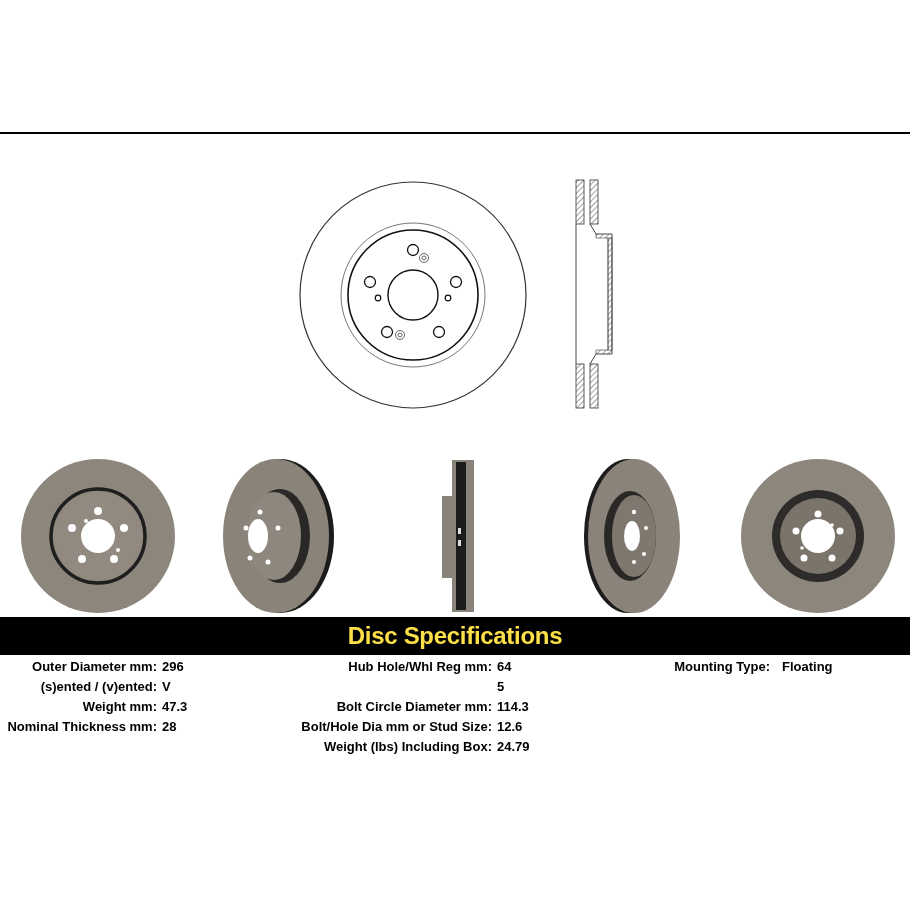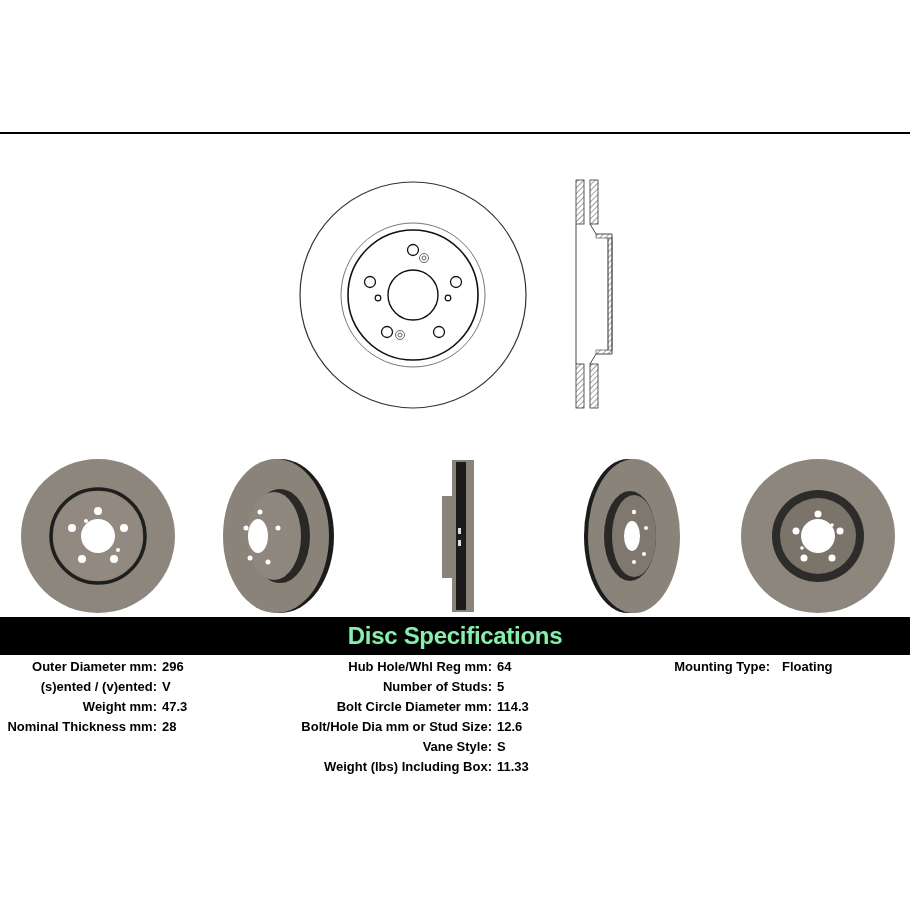--- a/index.html
+++ b/index.html
@@ -3,21 +3,21 @@
 <meta charset="utf-8">
 <style>
   html, body { margin:0; padding:0; background:#ffffff; }
   body { width:910px; height:910px; position:relative; overflow:hidden;
          font-family:"Liberation Sans", "DejaVu Sans", sans-serif; color:#000; }
   .top-rule { position:absolute; left:0; top:132px; width:910px; height:2px; background:#000; }
   .drawing-front { position:absolute; left:298px; top:180px; width:230px; height:230px; }
   .drawing-side { position:absolute; left:574px; top:178px; width:42px; height:232px; }
   .photo { position:absolute; }
   .banner { position:absolute; left:0; top:617px; width:910px; height:38px; background:#000;
-            color:#86efac; text-align:center; font-weight:bold; font-size:24px; line-height:38px;
+            color:#fde047; text-align:center; font-weight:bold; font-size:24px; line-height:38px;
             letter-spacing:-0.3px; font-family:"Liberation Sans", sans-serif; }
   .spec-col { position:absolute; top:657px; }
   .spec-row { position:relative; height:20px; font-size:13px; font-weight:bold; line-height:20px; white-space:nowrap; }
   .spec-row .lbl { position:absolute; text-align:right; }
   .spec-row .val { position:absolute; text-align:center; }
   .col1 .lbl { right:0; width:160px; }
   .col1 { left:0; width:240px; }
   .col1 .lbl { left:0; width:157px; }
   .col1 .val { left:162px; }
   .col2 { left:300px; width:300px; }
@@ -155,38 +155,33 @@
     <span class="val">28</span>
   </div>
 </div>
 
 <div class="spec-col col2">
   <div class="spec-row">
     <span class="lbl">Hub Hole/Whl Reg mm:</span>
     <span class="val">64</span>
   </div>
   <div class="spec-row">
-    <span class="lbl">Number of Studs:</span>
     <span class="val">5</span>
   </div>
   <div class="spec-row">
     <span class="lbl">Bolt Circle Diameter mm:</span>
     <span class="val">114.3</span>
   </div>
   <div class="spec-row">
     <span class="lbl">Bolt/Hole Dia mm or Stud Size:</span>
     <span class="val">12.6</span>
   </div>
   <div class="spec-row">
-    <span class="lbl">Vane Style:</span>
-    <span class="val">S</span>
-  </div>
-  <div class="spec-row">
     <span class="lbl">Weight (lbs) Including Box:</span>
-    <span class="val">11.33</span>
+    <span class="val">24.79</span>
   </div>
 </div>
 
 <div class="spec-col col3">
   <div class="spec-row">
     <span class="lbl">Mounting Type:</span>
     <span class="val">Floating</span>
   </div>
 </div>
 

